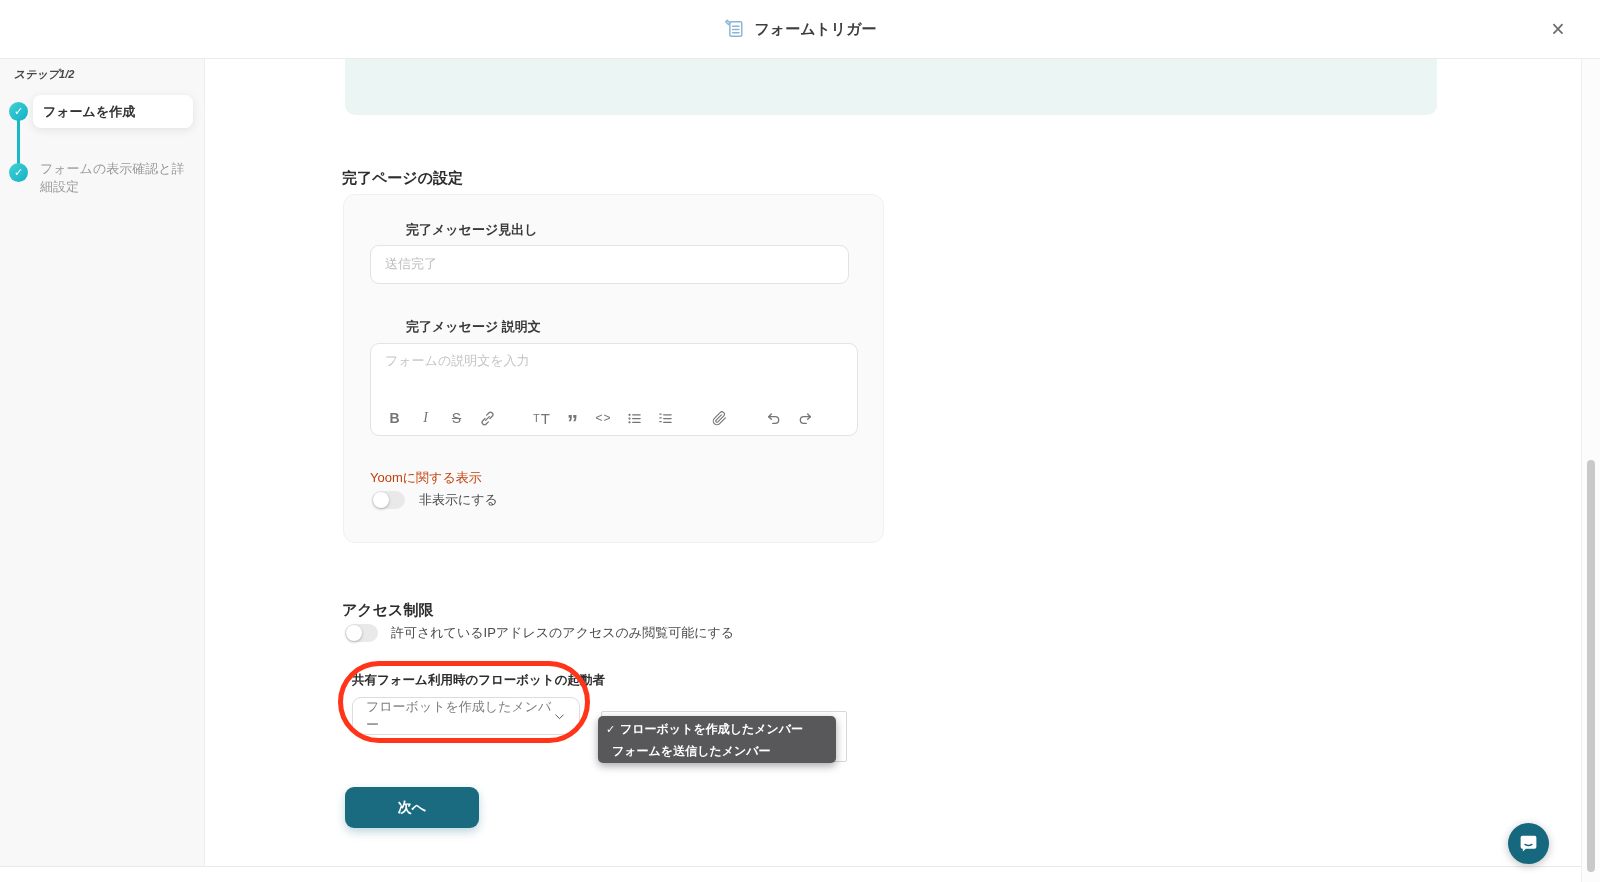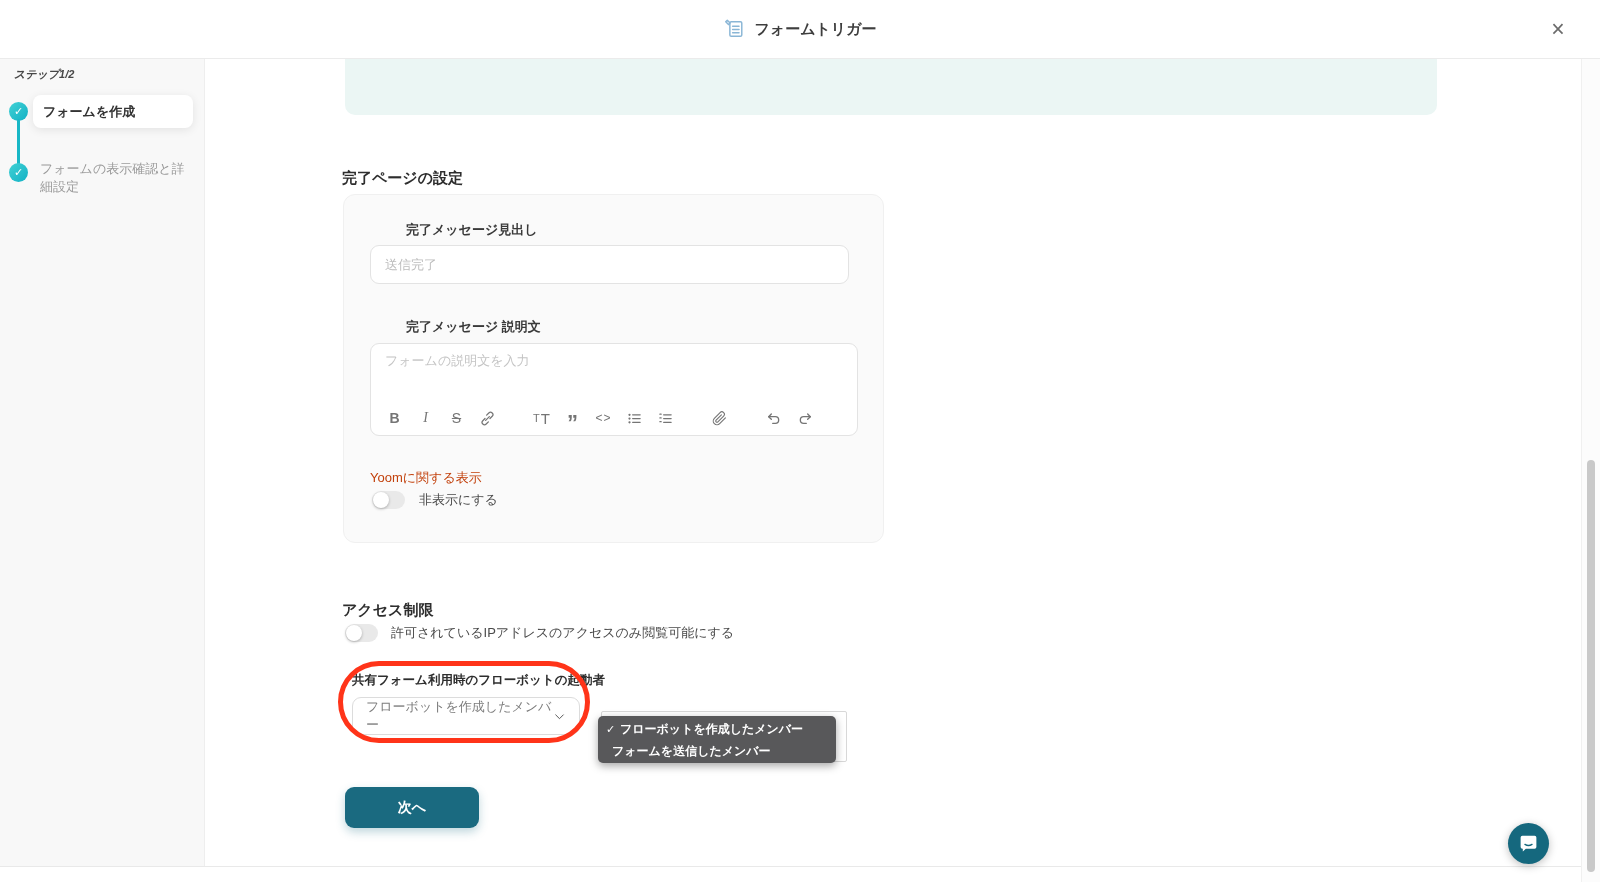--- a/index.html
+++ b/index.html
@@ -37,21 +37,21 @@
   .section-heading { position:absolute; font-size:15px; font-weight:bold; color:#2e2e2e; }
   .h-completion { left:342px; top:169px; }
   .h-access { left:342px; top:601px; }
 
   .settings-card { position:absolute; left:343px; top:194px; width:541px; height:349px;
     background:#fafafa; border:1px solid #f0f0f0; border-radius:12px; }
   .field-label { position:absolute; left:26px; font-size:13px; font-weight:bold; color:#3a3a3a;margin-left:36px; }
   .fl-1 { top:26px; } .fl-2 { top:123px; }
   .text-input { position:absolute; left:26px; top:50px; width:479px; height:39px; background:#fff;
     border:1px solid #e3e3e3; border-radius:9px; font-size:13px; padding:0 14px; color:#333;
-    font-family:Liberation Sans, sans-serif; }
+    font-family:Liberation Mono, monospace; }
   .text-input::placeholder { color:#bdbdbd; }
 
   .rich-editor { position:absolute; left:26px; top:148px; width:488px; height:93px; background:#fff;
     border:1px solid #e3e3e3; border-radius:9px; cursor:text;padding-left:12px; }
   .editor-placeholder { position:absolute; left:14px; top:8px; font-size:13px; color:#c4c4c4; }
   .editor-toolbar { position:absolute; left:13px; bottom:6px; display:flex; align-items:center; color:#757575; }
   .tb-btn { width:21px; height:22px; margin-right:10px; border:none; background:transparent; color:#757575;
     display:flex; align-items:center; justify-content:center; font-size:14px; cursor:pointer;
     font-family:inherit; }
   .tb-gap { margin-left:23px; }

